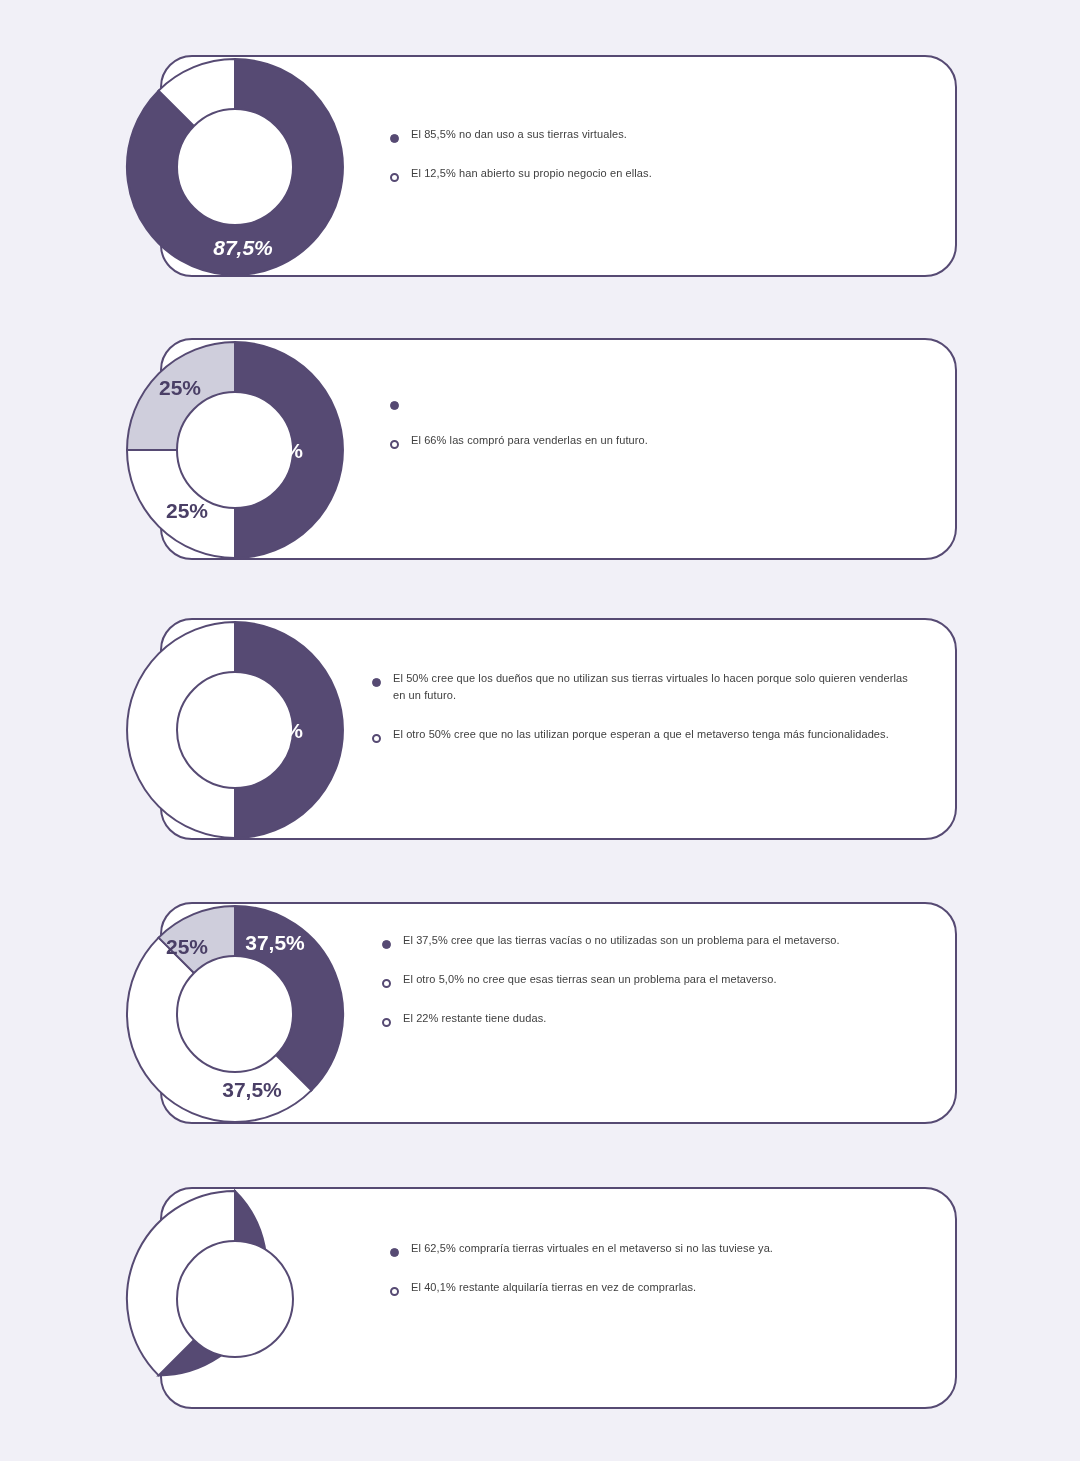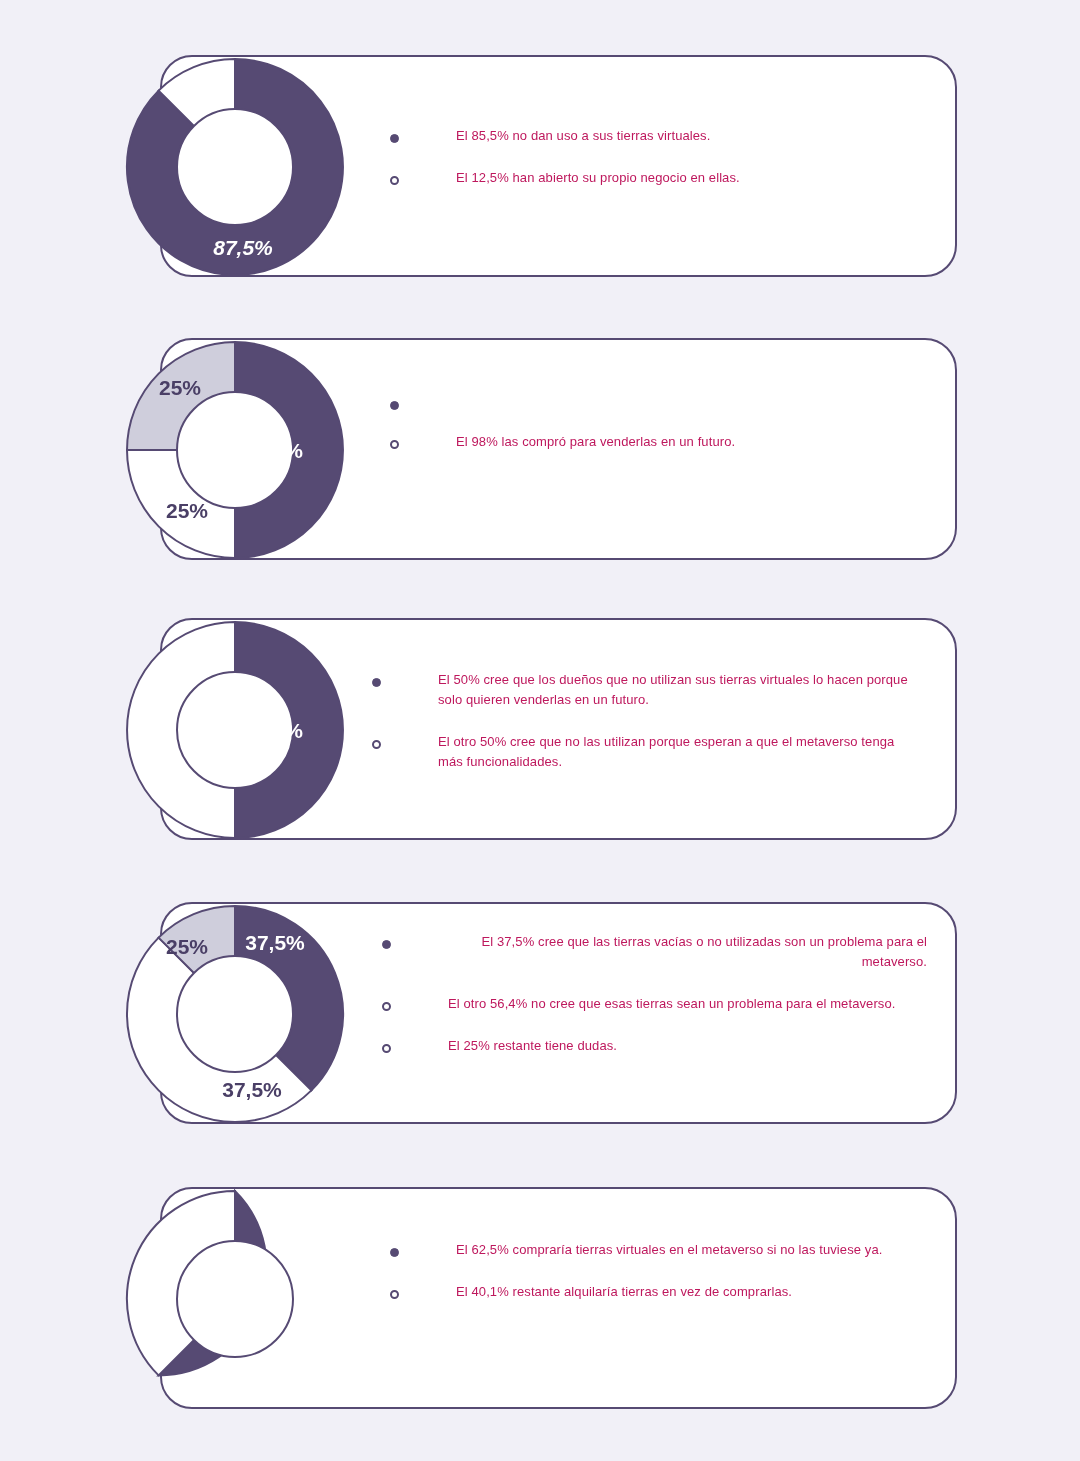--- a/index.html
+++ b/index.html
@@ -73,25 +73,24 @@
     border: 1px solid #564a73;
   }
   .marker.hollow {
     background: #ffffff;
     border: 2px solid #564a73;
     width: 9px;
     height: 9px;
   }
 
   .btext {
-    font-size: 13px;
+    font-size: 11px;
     line-height: 1.55;
-    color: #be185d;
+    color: #404040;
     letter-spacing: 0.1px;
-    margin-left: 45px;
   }
 </style>
 </head>
 <body>
 
 <div class="infographic">
 
   <div class="row" style="top:0;height:300px;">
     <div class="card" style="left:160px;top:55px;width:797px;height:222px;"></div>
 
@@ -132,21 +131,21 @@
         <text class="seg-label on-light" x="55" y="55" text-anchor="middle">25%</text>
       </svg>
     </div>
 
     <div class="bullets" style="left:390px;top:108px;width:545px;">
       <div class="bullet">
         <span class="marker filled"></span>
       </div>
       <div class="bullet">
         <span class="marker hollow"></span>
-        <span class="btext">El 98% las compró para venderlas en un futuro.</span>
+        <span class="btext">El 66% las compró para venderlas en un futuro.</span>
       </div>
     </div>
   </div>
 
   <div class="row" style="top:565px;height:300px;">
     <div class="card" style="left:160px;top:53px;width:797px;height:222px;"></div>
 
     <div class="donut-wrap" style="left:125px;top:55px;">
       <svg width="220" height="220" viewBox="0 0 220 220">
 
@@ -185,25 +184,25 @@
       </svg>
     </div>
 
     <div class="bullets" style="left:382px;top:82px;width:545px;text-align:right;">
       <div class="bullet">
         <span class="marker filled"></span>
         <span class="btext">El 37,5% cree que las tierras vacías o no utilizadas son un problema para el metaverso.</span>
       </div>
       <div class="bullet">
         <span class="marker hollow"></span>
-        <span class="btext">El otro 56,4% no cree que esas tierras sean un problema para el metaverso.</span>
-      </div>
-      <div class="bullet">
-        <span class="marker hollow"></span>
-        <span class="btext">El 25% restante tiene dudas.</span>
+        <span class="btext">El otro 5,0% no cree que esas tierras sean un problema para el metaverso.</span>
+      </div>
+      <div class="bullet">
+        <span class="marker hollow"></span>
+        <span class="btext">El 22% restante tiene dudas.</span>
       </div>
     </div>
   </div>
 
   <div class="row" style="top:1135px;height:326px;">
     <div class="card" style="left:160px;top:52px;width:797px;height:222px;"></div>
 
     <div class="donut-wrap" style="left:125px;top:54px;">
       <svg width="220" height="220" viewBox="0 0 220 220">
 

